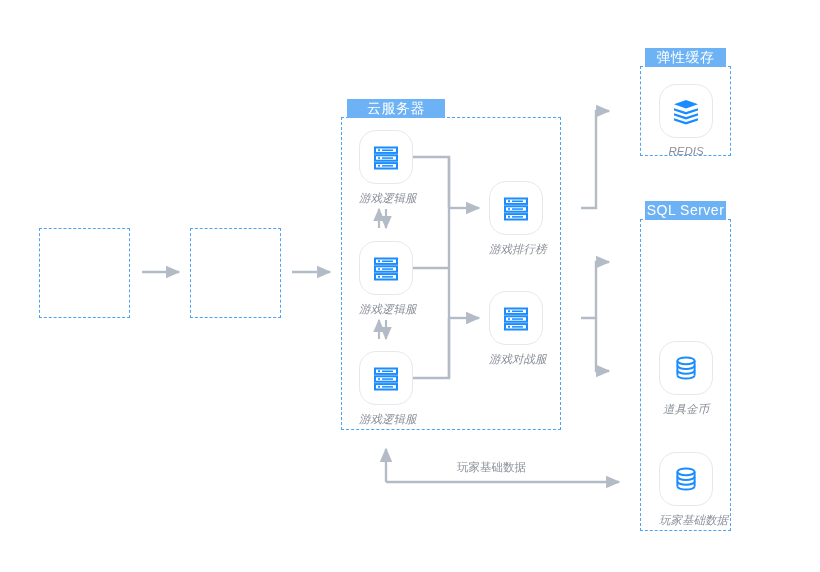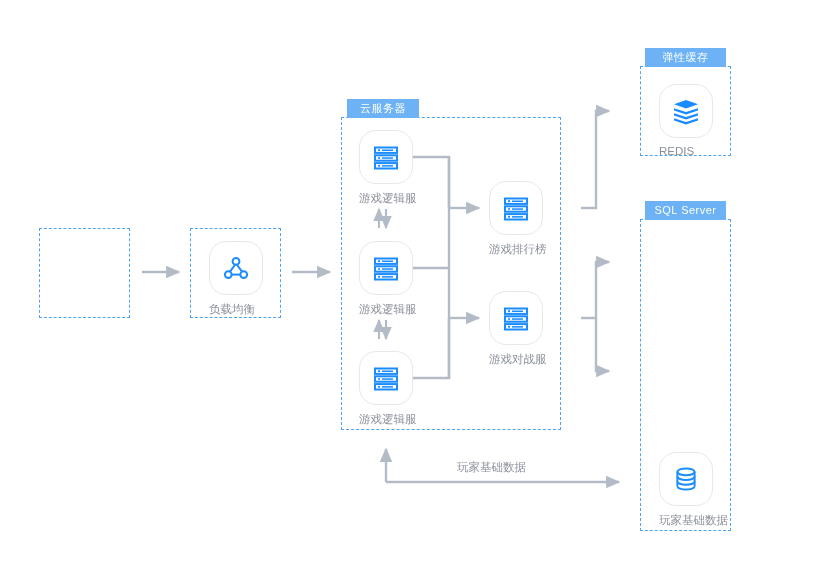--- a/index.html
+++ b/index.html
@@ -16,31 +16,31 @@
   .zone{
     position:absolute;
     border:1px dashed #4fa3f7;
     box-sizing:border-box;
     background:transparent;
   }
   .zone-tab{
     position:absolute;
     background:#6cb2f5;
     color:#ffffff;
-    font-size:11px;
+    font-size:14px;
     line-height:19px;
     height:19px;
     text-align:center;
     letter-spacing:.5px;
     box-sizing:border-box;
     white-space:nowrap;
   }
 
   
-  .node{position:absolute;text-align:left;}
+  .node{position:absolute;text-align:center;font-style:italic;}
   .node .chip{
     width:54px;height:54px;margin:0 auto;
     border:1px solid #e6e8eb;
     border-radius:17px;
     background:#ffffff;
     box-sizing:border-box;
     display:flex;align-items:center;justify-content:center;
   }
   .node .cap{
     margin-top:7px;
@@ -64,21 +64,21 @@
 </head>
 <body>
 
 <div class="canvas">
 
   <div class="zone" style="left:39px;top:228px;width:91px;height:90px;"></div>
 
   <div class="zone" style="left:190px;top:228px;width:91px;height:90px;"></div>
 
   <div class="zone" style="left:341px;top:117px;width:220px;height:313px;"></div>
-  <div class="zone-tab" style="left:347px;top:99px;width:72px;">云服务器</div>
+  <div class="zone-tab" style="left:347px;top:99px;width:98px;">云服务器</div>
 
   <div class="zone" style="left:640px;top:66px;width:91px;height:90px;"></div>
   <div class="zone-tab" style="left:645px;top:48px;width:81px;">弹性缓存</div>
 
   <div class="zone" style="left:640px;top:219px;width:91px;height:312px;"></div>
   <div class="zone-tab" style="left:645px;top:201px;width:81px;">SQL Server</div>
 
   <svg class="wires" width="820" height="572" viewBox="0 0 820 572">
     <defs>
       <marker id="arr" markerWidth="7" markerHeight="7" refX="5.4" refY="3" orient="auto" markerUnits="strokeWidth">
@@ -117,35 +117,20 @@
         <path d="M386,209 L386,228" marker-end="url(#arr)" stroke-width="2.2"></path>
       </g>
       <g>
         <path d="M379,339 L379,320" marker-end="url(#arr)" stroke-width="2.2"></path>
         <path d="M386,320 L386,339" marker-end="url(#arr)" stroke-width="2.2"></path>
       </g>
     </g>
   </svg>
 
 
-  <div class="node" style="left:209px;top:241px;width:54px;">
-    <div class="chip">
-      <svg width="34" height="34" viewBox="0 0 34 34">
-        <g stroke="#1a8cff" stroke-width="2" fill="none">
-          <line x1="17" y1="12.5" x2="10.6" y2="21.2"></line>
-          <line x1="17" y1="12.5" x2="23.4" y2="21.2"></line>
-          <line x1="11.6" y1="23.6" x2="22.4" y2="23.6"></line>
-          <circle cx="17" cy="10.4" r="3.4" fill="#ffffff"></circle>
-          <circle cx="9.3" cy="23.6" r="3.4" fill="#ffffff"></circle>
-          <circle cx="24.7" cy="23.6" r="3.4" fill="#ffffff"></circle>
-        </g>
-      </svg>
-    </div>
-    <div class="cap">负载均衡</div>
-  </div>
 
   <div class="node" style="left:359px;top:130px;width:54px;">
     <div class="chip">
       <svg width="34" height="34" viewBox="0 0 34 34">
         <g fill="none" stroke="#1a8cff" stroke-width="2">
           <rect x="6" y="7.5" width="22" height="5.4"></rect>
           <rect x="6" y="15.3" width="22" height="5.4"></rect>
           <rect x="6" y="23.1" width="22" height="5.4"></rect>
         </g>
         <g fill="#1a8cff">
@@ -253,32 +238,47 @@
           <path d="M5 14.2 L17 18.0 L29 14.2 L29 16.6 L17 20.4 L5 16.6 Z"></path>
           <path d="M5 19.2 L17 23.0 L29 19.2 L29 21.6 L17 25.4 L5 21.6 Z"></path>
           <path d="M5 24.2 L17 28.0 L29 24.2 L29 26.6 L17 30.4 L5 26.6 Z"></path>
         </g>
       </svg>
     </div>
     <div class="cap">REDIS</div>
   </div>
 
 
-
-  <div class="node" style="left:659px;top:452px;width:54px;">
+  <div class="node" style="left:659px;top:341px;width:54px;">
     <div class="chip">
       <svg width="34" height="34" viewBox="0 0 34 34">
         <g fill="none" stroke="#1a8cff" stroke-width="2">
           <ellipse cx="17" cy="9.8" rx="8.6" ry="3.4"></ellipse>
           <path d="M8.4 9.8 L8.4 24.2"></path>
           <path d="M25.6 9.8 L25.6 24.2"></path>
           <path d="M8.4 24.2 A8.6 3.4 0 0 0 25.6 24.2"></path>
           <path d="M8.4 14.6 A8.6 3.4 0 0 0 25.6 14.6"></path>
           <path d="M8.4 19.4 A8.6 3.4 0 0 0 25.6 19.4"></path>
         </g>
       </svg>
     </div>
+    <div class="cap">道具金币</div>
+  </div>
+
+  <div class="node" style="left:659px;top:452px;width:54px;">
+    <div class="chip">
+      <svg width="34" height="34" viewBox="0 0 34 34">
+        <g fill="none" stroke="#1a8cff" stroke-width="2">
+          <ellipse cx="17" cy="9.8" rx="8.6" ry="3.4"></ellipse>
+          <path d="M8.4 9.8 L8.4 24.2"></path>
+          <path d="M25.6 9.8 L25.6 24.2"></path>
+          <path d="M8.4 24.2 A8.6 3.4 0 0 0 25.6 24.2"></path>
+          <path d="M8.4 14.6 A8.6 3.4 0 0 0 25.6 14.6"></path>
+          <path d="M8.4 19.4 A8.6 3.4 0 0 0 25.6 19.4"></path>
+        </g>
+      </svg>
+    </div>
     <div class="cap">玩家基础数据</div>
   </div>
 
   <div class="edge-label" style="left:457px;top:460px;">玩家基础数据</div>
 
 </div>
 
 </body></html>

